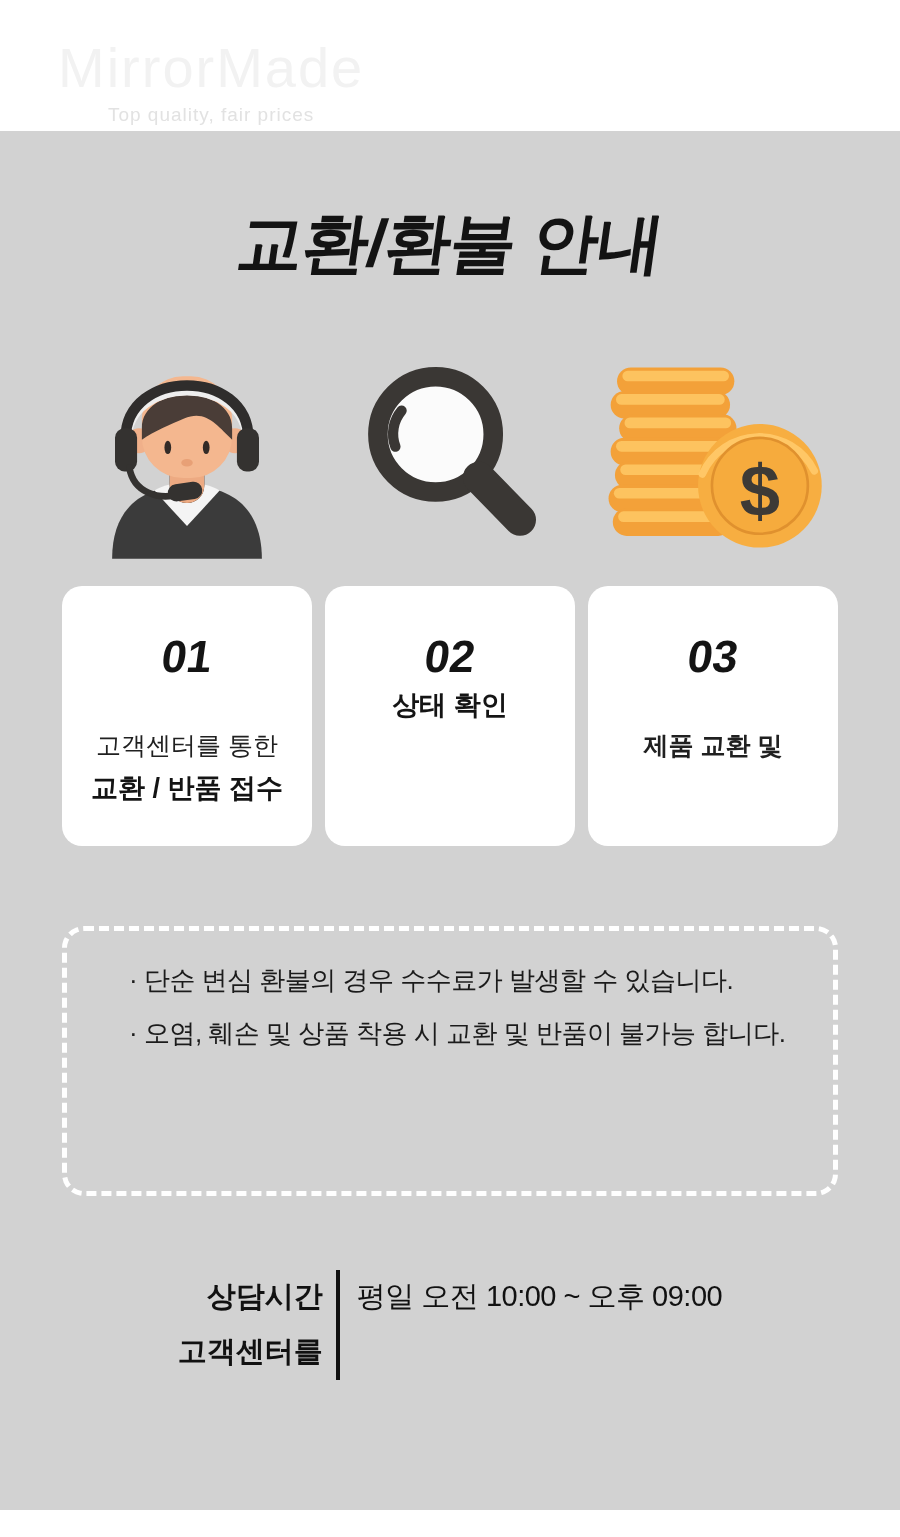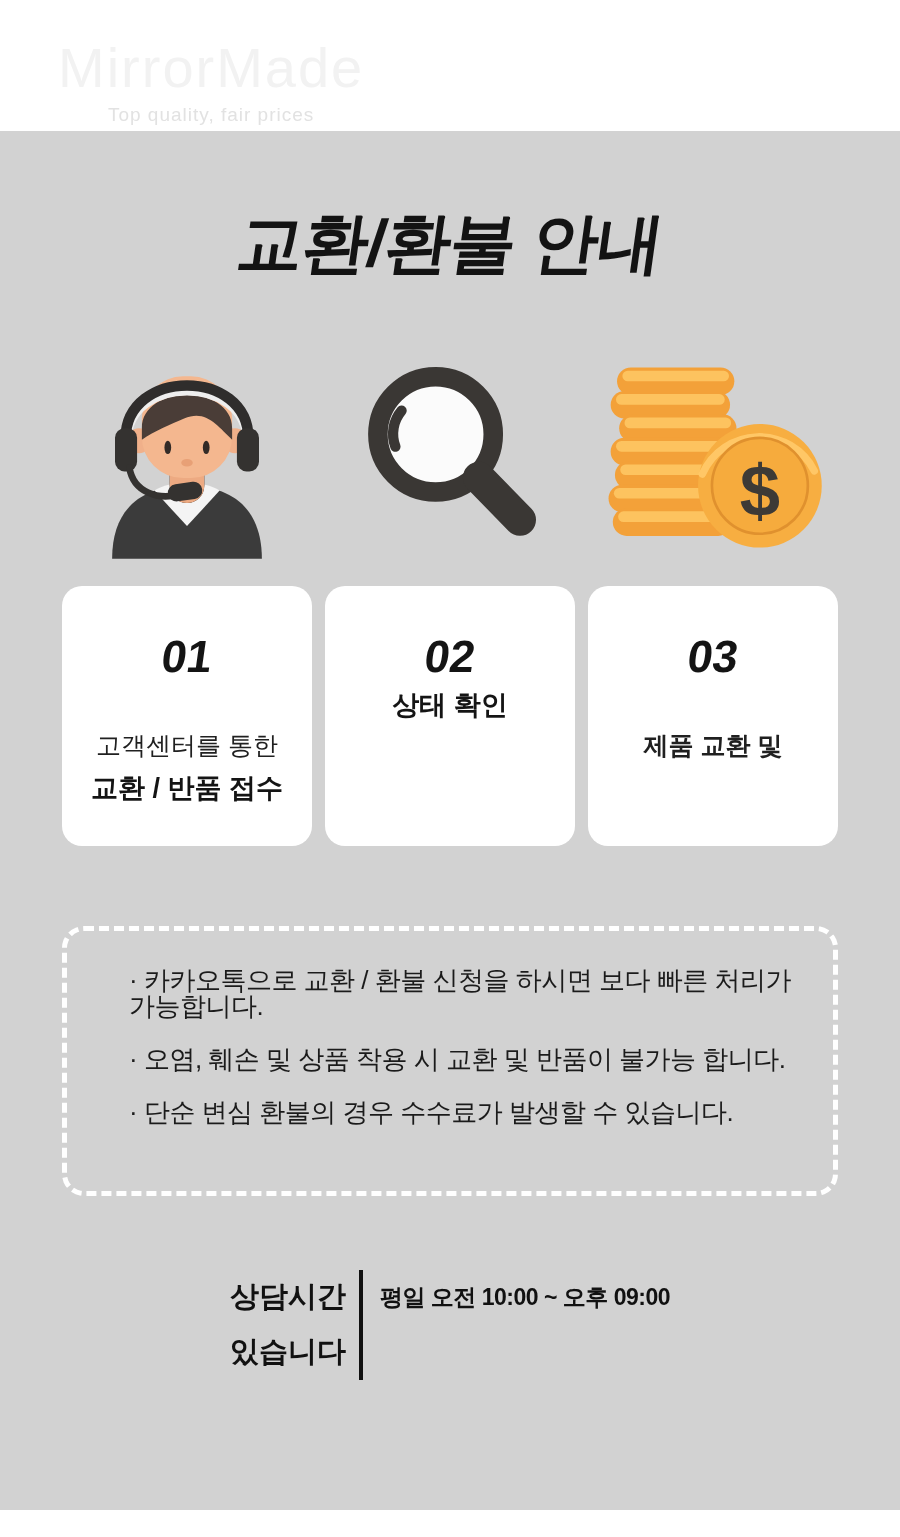--- a/index.html
+++ b/index.html
@@ -42,21 +42,21 @@
     border:5px dashed #ffffff; border-radius:22px;
     padding:36px 30px 0 62px;
   }
   .notice p { font-size:26px; font-weight:500; color:#1b1b1b; line-height:1; margin-bottom:27px; letter-spacing:-0.5px; }
   
   .schedule { margin-top:74px; display:flex; justify-content:center; align-items:stretch; }
   .schedule-labels { display:flex; flex-direction:column; }
   .schedule-labels div { height:55px; display:flex; align-items:center; justify-content:flex-end; font-size:29px; font-weight:600; color:#111;text-align:right; }
   .schedule-divider { width:4px; background:#111; margin:0 0 0 13px; }
   .schedule-values { display:flex; flex-direction:column; padding-left:17px; }
-  .schedule-values div { height:55px; display:flex; align-items:center; font-size:23px; font-weight:700; color:#111; letter-spacing:-0.5px; }
+  .schedule-values div { height:55px; display:flex; align-items:center; font-size:29px; font-weight:400; color:#111; letter-spacing:-0.5px; }
   
   .footer-strip { height:27px; background:#ffffff; }
 </style>
 </head>
 <body>
 
 <div class="header">
   <div class="brand">
     <div class="brand-logo">MirrorMade</div>
     <div class="brand-tagline">Top quality, fair prices</div>
@@ -134,29 +134,28 @@
       <div class="card-number">02</div>
       <div class="card-line2">상태 확인</div>
     </div>
     <div class="card">
       <div class="card-number">03</div>
       <div class="card-line1 bold">제품 교환 및</div>
     </div>
   </div>
 
   <div class="notice">
-    <p>· 카카오톡으로 교환 / 환불 신청을 하시면 보다 빠른 처리가 가능합니다.</p>
+    <p>· 단순 변심 환불의 경우 수수료가 발생할 수 있습니다.</p>
     <p>· 오염, 훼손 및 상품 착용 시 교환 및 반품이 불가능 합니다.</p>
-    <p>· 단순 변심 환불의 경우 수수료가 발생할 수 있습니다.</p>
   </div>
 
   <div class="schedule">
     <div class="schedule-labels">
       <div>상담시간</div>
-      <div>있습니다</div>
+      <div>고객센터를</div>
     </div>
     <div class="schedule-divider"></div>
     <div class="schedule-values">
       <div>평일 오전 10:00 ~ 오후 09:00</div>
     </div>
   </div>
 
 </div>
 
 <div class="footer-strip"></div>

